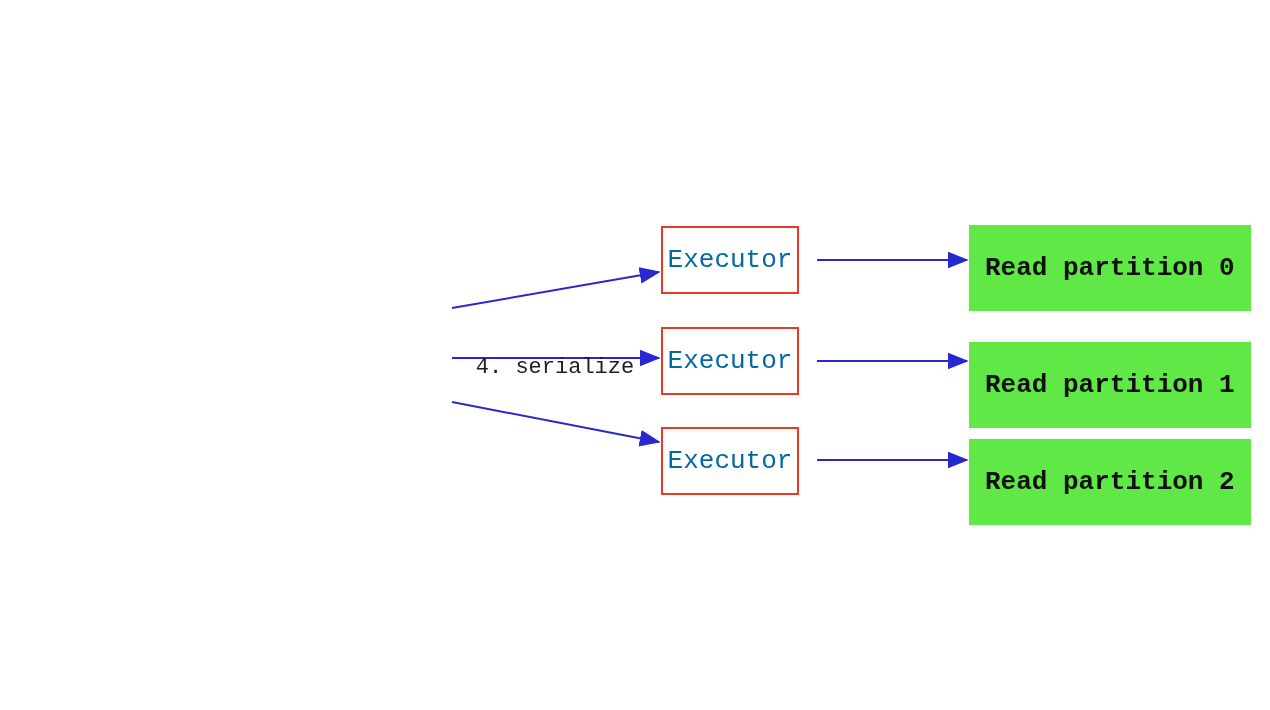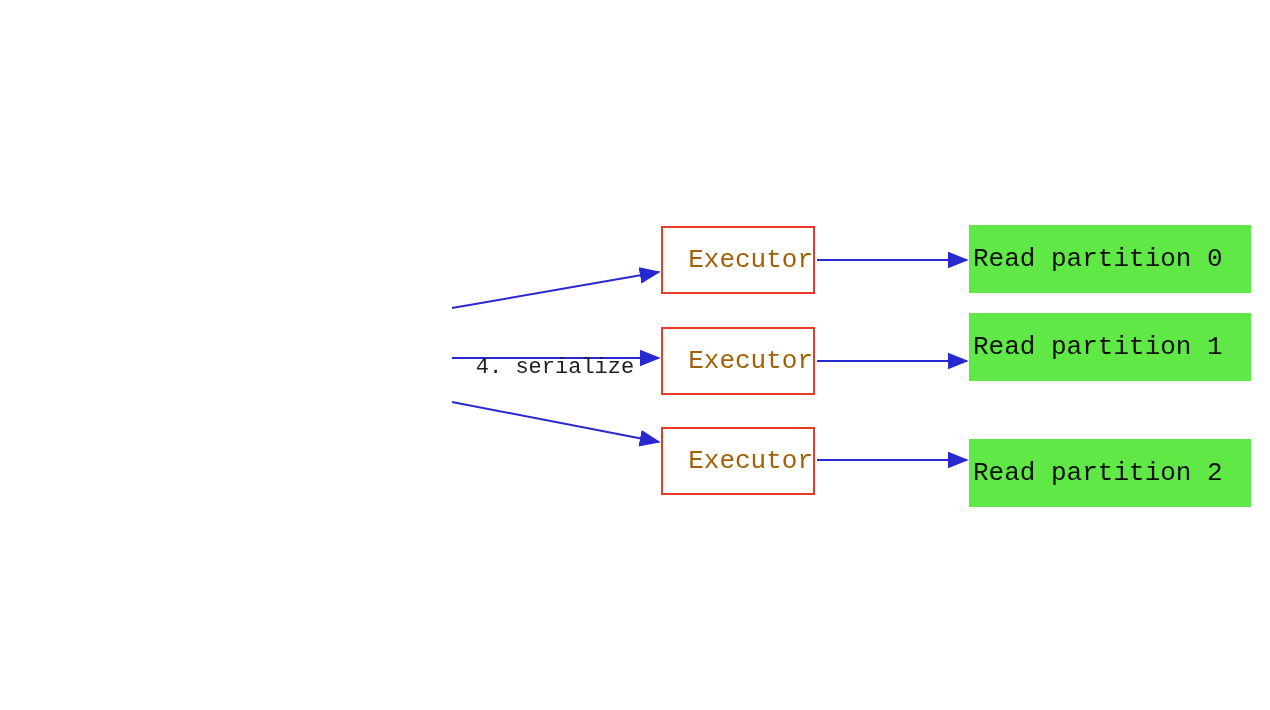--- a/index.html
+++ b/index.html
@@ -41,46 +41,47 @@
   .driver-steps{
     position:absolute;
     left:11px; top:336px;
     font-size:26px;
     line-height:26px;
     color:#161616;
     white-space:pre;
   }
   .executor-box{
     left:661px;
-    width:154px; height:68px;
+    width:138px; height:68px;
     display:flex;
     align-items:center;
-    justify-content:flex-end;
+    justify-content:center;
     font-size:26px;
-    color:#a16207;
+    color:#0369a1;
     white-space:pre;
   }
   .exec-1{top:226px;}
   .exec-2{top:327px;}
   .exec-3{top:427px;}
   .partition-box{
     position:absolute;
     box-sizing:border-box;
     left:969px;
-    width:282px; height:68px;
+    width:282px; height:86px;
     background:#5fe846;
     display:flex;
     align-items:center;
-    padding-left:4px;
+    padding-left:16px;
     font-size:26px;
     color:#101010;
     white-space:pre;
+    font-weight:bold;
   }
   .part-0{top:225px;}
-  .part-1{top:313px;}
+  .part-1{top:342px;}
   .part-2{top:425px;margin-top:14px;}
   .arrow-label{
     position:absolute;
     font-family:Liberation Mono, monospace;
     font-size:22px;
     line-height:24px;
     text-align:center;
     color:#1e1e1e;
     white-space:pre;
   }

